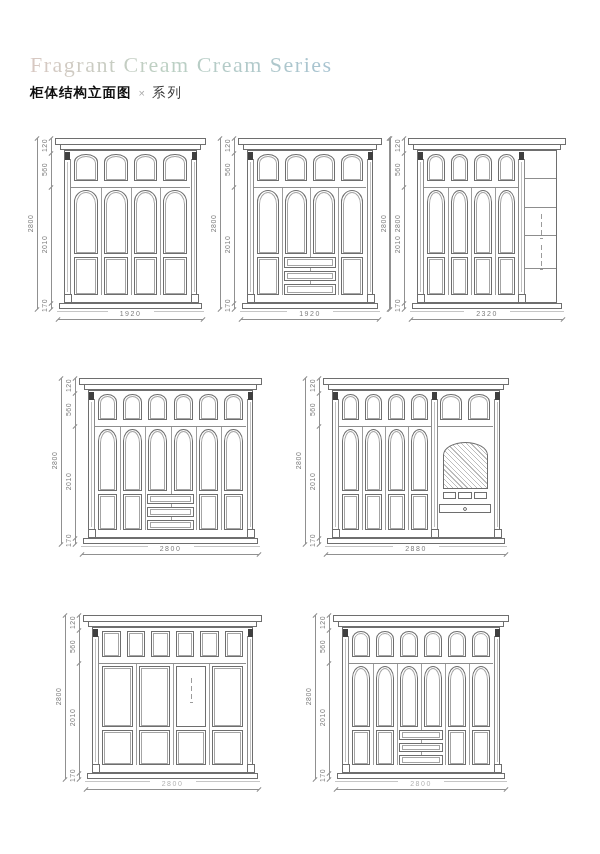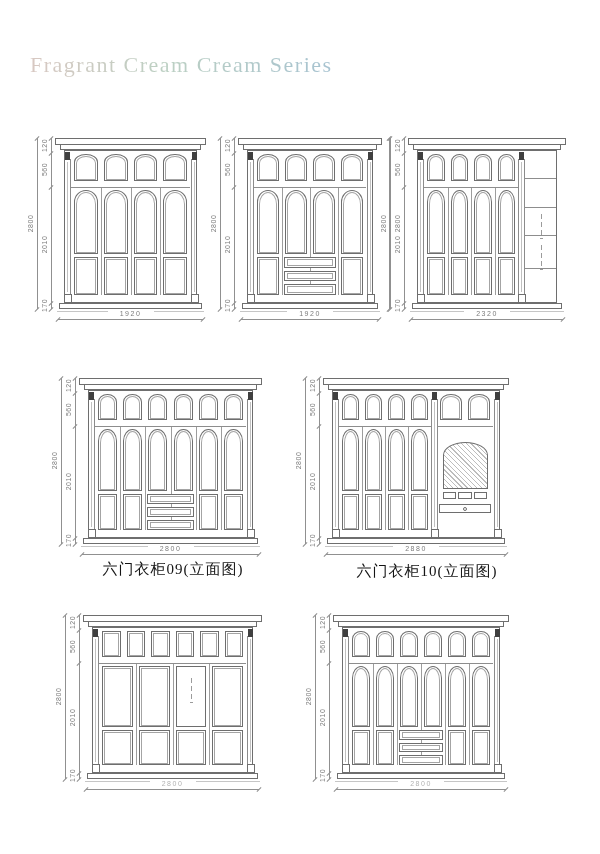--- a/index.html
+++ b/index.html
@@ -17,20 +17,25 @@
   .hdr-sub .s{color:#3a3a3a;letter-spacing:2px;}
   .fig{position:absolute;}
   .caption{position:absolute;font-family:"Liberation Serif",serif;font-size:15px;
         color:#141414;letter-spacing:1px;text-align:center;width:230px;}
 </style>
 </head>
 <body>
 
 <div class="page">
   <div class="hdr-title">Fragrant Cream Cream Series</div>
+  <div class="hdr-sub">
+    <span class="b">柜体结构立面图</span>
+    <span class="x">×</span>
+    <span class="s">系列</span>
+  </div>
 
   <div class="fig" id="fig0" style="left: 28px; top: 136px; width: 209px; height: 209px;">
       <div style="position:absolute;left:27px;top:2px;width:151px;height:7px;border:1px solid #6e6e6e;box-sizing:border-box;background:#fff;"></div>
       <div style="position:absolute;left:32px;top:8px;width:141px;height:6px;border:1px solid #6e6e6e;box-sizing:border-box;background:#fff;"></div>
       <div style="position:absolute;left:36px;top:14px;width:133px;height:153px;border:1px solid #6e6e6e;box-sizing:border-box;background:#fff;"></div>
       <div style="position:absolute;left:31px;top:167px;width:143px;height:6px;border:1px solid #6e6e6e;box-sizing:border-box;background:#fff;"></div>
       <div style="position:absolute;left:29px;top:175px;width:147px;height:1px;background:#c6c6c6;"></div>
       <div style="position:absolute;left:42px;top:23px;width:1px;height:136px;background:#8b8b8b;"></div>
       <div style="position:absolute;left:39px;top:26px;width:1px;height:130px;background:#c0c0c0;"></div>
       <div style="position:absolute;left:37px;top:16px;width:5px;height:8px;background:#3f3f3f;"></div>
@@ -520,15 +525,13 @@
       <div style="position:absolute;left:9px;top:2px;width:1px;height:164px;background:#909090;"></div>
       <div style="position:absolute;left:6px;top:2px;width:6px;height:1px;background:#909090;transform:rotate(-45deg);"></div>
       <div style="position:absolute;left:6px;top:166px;width:6px;height:1px;background:#909090;transform:rotate(-45deg);"></div>
       <div style="position:absolute;left:-13px;top:79px;width:30px;height:9px;transform:rotate(-90deg);font-size:7px;line-height:9px;text-align:center;color:#7c7c7c;letter-spacing:0.5px;">2800</div>
       <div style="position:absolute;left:30px;top:176px;width:170px;height:1px;background:#909090;"></div>
       <div style="position:absolute;left:27px;top:176px;width:6px;height:1px;background:#909090;transform:rotate(-45deg);"></div>
       <div style="position:absolute;left:197px;top:176px;width:6px;height:1px;background:#909090;transform:rotate(-45deg);"></div>
       <div style="position:absolute;left:92px;top:167px;width:46px;height:8px;font-size:7px;line-height:8px;text-align:center;letter-spacing:1.5px;color:#b2b2b2;background:#fff;">2800</div>
     </div>
 
-  <div class="caption" style="left:58px;top:560px;">六门衣柜09(立面图)</div>
-  <div class="caption" style="left:312px;top:562px;">六门衣柜10(立面图)</div>
 </div>
 
 </body></html>

